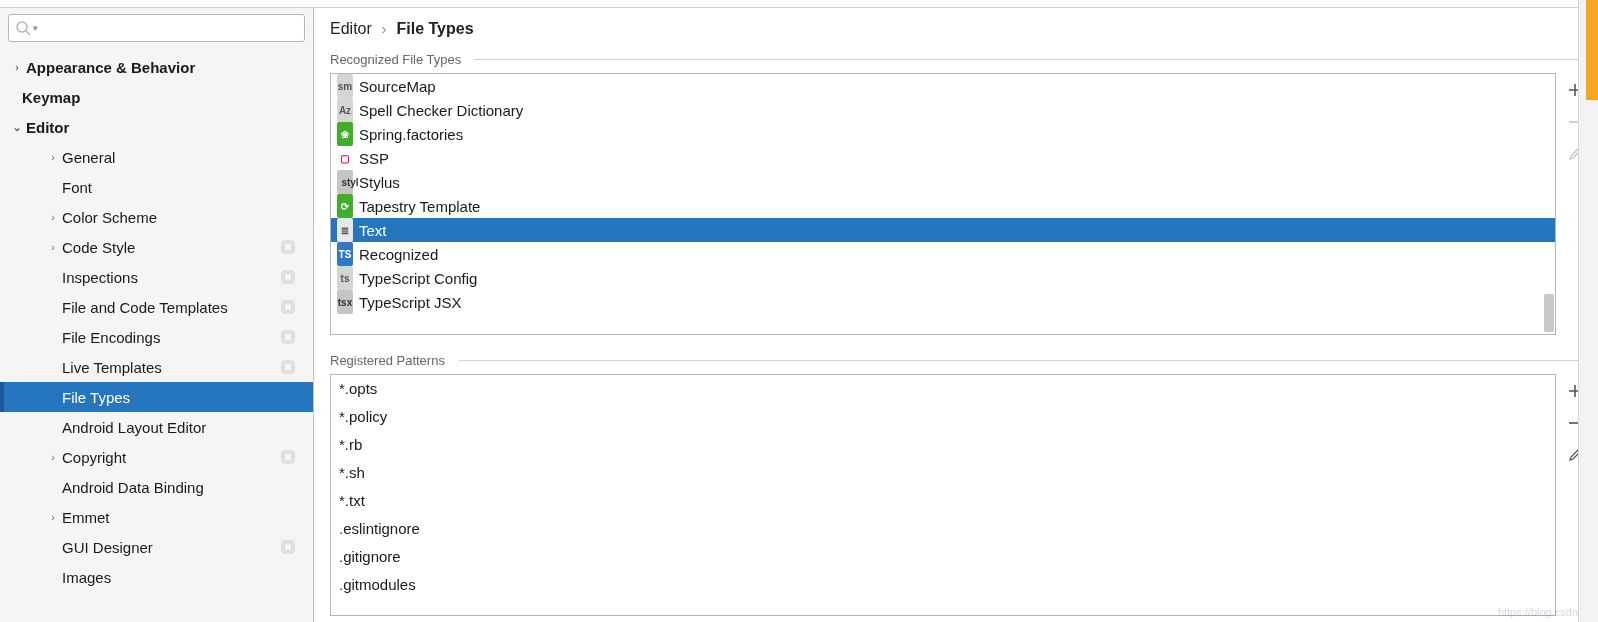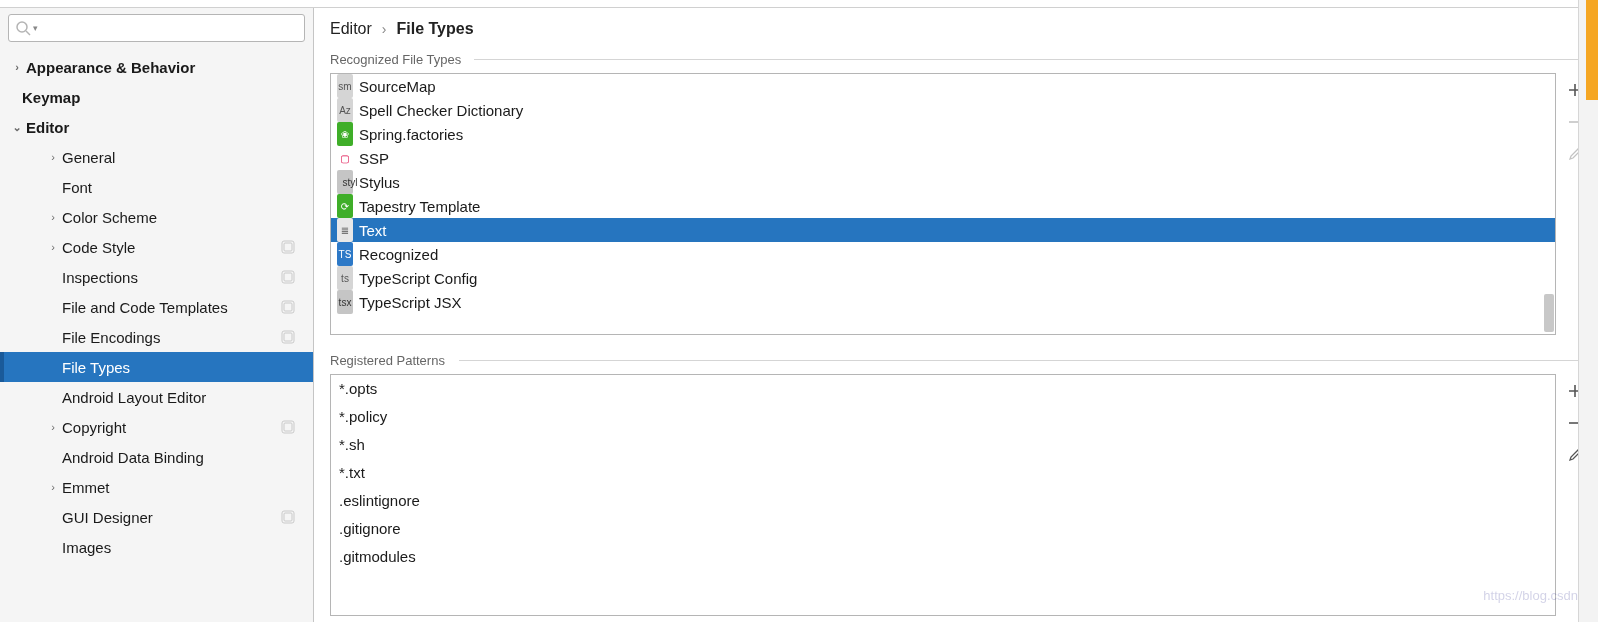--- a/index.html
+++ b/index.html
@@ -32,26 +32,26 @@
 .section-title.patterns::after { left: 145px; }
 .panel-row { display: flex; padding: 6px 8px 0 16px; gap: 4px; }
 .list-box { flex: 1; border: 1px solid #b5b5b5; background: #fff; overflow-y: auto; position: relative; }
 .list-box.types { height: 262px; }
 .list-box.patterns { height: 242px; }
 .side-buttons { width: 30px; display: flex; flex-direction: column; align-items: center; gap: 6px; padding-top: 4px; }
 .side-btn { width: 26px; height: 26px; display: flex; align-items: center; justify-content: center; color: #6a6a6a; cursor: pointer; border-radius: 3px; }
 .side-btn.disabled { opacity: .35; cursor: default; }
 .ft-row { display: flex; align-items: center; height: 24px; padding-left: 6px; gap: 6px; font-size: 15px; cursor: pointer; }
 .ft-row.selected { background: #2675BF; color: #fff; }
-.ft-icon { width: 16px; height: 24px; flex-shrink: 0; display: inline-flex; align-items: center; justify-content: center; font-size: 10px; border-radius: 2px; }
+.ft-icon { width: 16px; height: 24px; flex-shrink: 0; display: inline-flex; align-items: center; justify-content: center; font-size: 10px; border-radius: 2px; font-weight: bold; }
 .pattern-row { padding: 2px 8px; font-size: 15px; cursor: pointer; line-height: 24px; }
 .right-strip { position: absolute; right: 0; top: 0; width: 20px; height: 100%; background: #f3f3f3; border-left: 1px solid #d6d6d6; }
 .right-strip .orange { position: absolute; top: 0; right: 0; width: 12px; height: 100px; background: #f5a623; }
 .scrollbar-thumb { position: absolute; right: 1px; width: 10px; background: #c8c8c8; border-radius: 2px; }
-.watermark { position: absolute; right: 20px; bottom: 19px; opacity: .2; font-size: 13px; color: #228; pointer-events: none; margin-top: 24px; }
+.watermark { position: absolute; right: 20px; bottom: 4px; opacity: .2; font-size: 11px; color: #228; pointer-events: none; margin-top: 24px; }
 </style>
 </head>
 <body>
 
 <div class="top-bar"></div>
 
 <div class="main-layout">
 
   <div class="sidebar">
     <div class="search-wrap">
@@ -114,20 +114,28 @@
             </svg></span>
         </div>
         <div class="tree-item indent-2">
           <span class="expander"></span>
           <span>File Encodings</span>
           <span class="overlay-icon"><svg viewBox="0 0 14 14">
               <rect x="1" y="1" width="12" height="12" rx="2" fill="none" stroke="#888" stroke-width="1"></rect>
               <rect x="3" y="3" width="8" height="8" rx="1" fill="none" stroke="#888" stroke-width="1"></rect>
             </svg></span>
         </div>
+        <div class="tree-item indent-2">
+          <span class="expander"></span>
+          <span>Live Templates</span>
+          <span class="overlay-icon"><svg viewBox="0 0 14 14">
+              <rect x="1" y="1" width="12" height="12" rx="2" fill="none" stroke="#888" stroke-width="1"></rect>
+              <rect x="3" y="3" width="8" height="8" rx="1" fill="none" stroke="#888" stroke-width="1"></rect>
+            </svg></span>
+        </div>
         <div class="tree-item indent-2 selected">
           <span class="expander"></span>
           <span>File Types</span>
         </div>
         <div class="tree-item indent-2">
           <span class="expander"></span>
           <span>Android Layout Editor</span>
         </div>
         <div class="tree-item indent-2">
           <span class="expander">›</span>
@@ -231,20 +239,21 @@
       </div>
     </div>
 
     <div style="height:14px"></div>
 
     <div class="section-title patterns">Registered Patterns</div>
     <div class="panel-row">
       <div class="list-box patterns" id="pat-list">
           <div class="pattern-row">*.opts</div>
           <div class="pattern-row">*.policy</div>
+          <div class="pattern-row">*.rb</div>
           <div class="pattern-row">*.sh</div>
           <div class="pattern-row">*.txt</div>
           <div class="pattern-row">.eslintignore</div>
           <div class="pattern-row">.gitignore</div>
           <div class="pattern-row">.gitmodules</div>
         </div>
       <div class="side-buttons">
         <div class="side-btn">
             <svg width="16" height="16" viewBox="0 0 16 16">
               <path d="M8 2v12M2 8h12" stroke="#555" stroke-width="1.6"></path>

